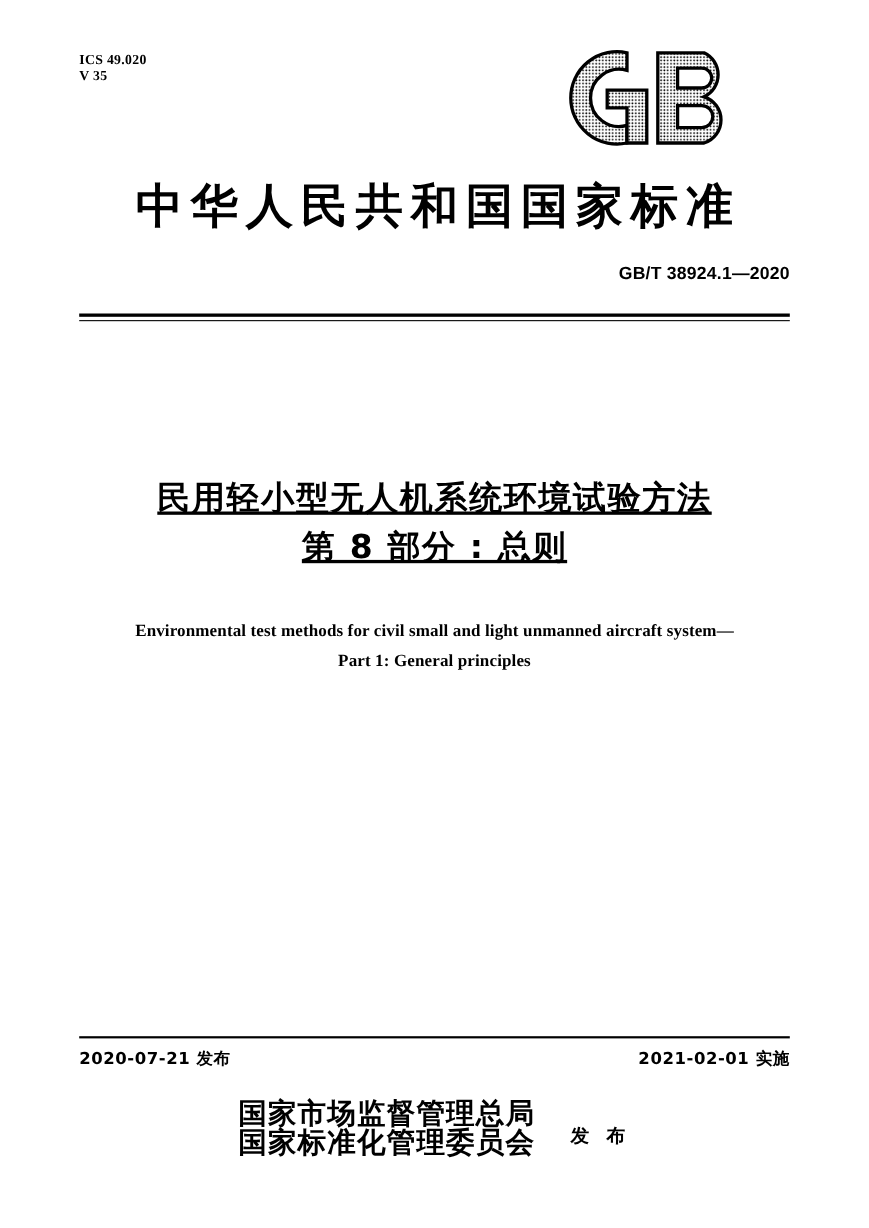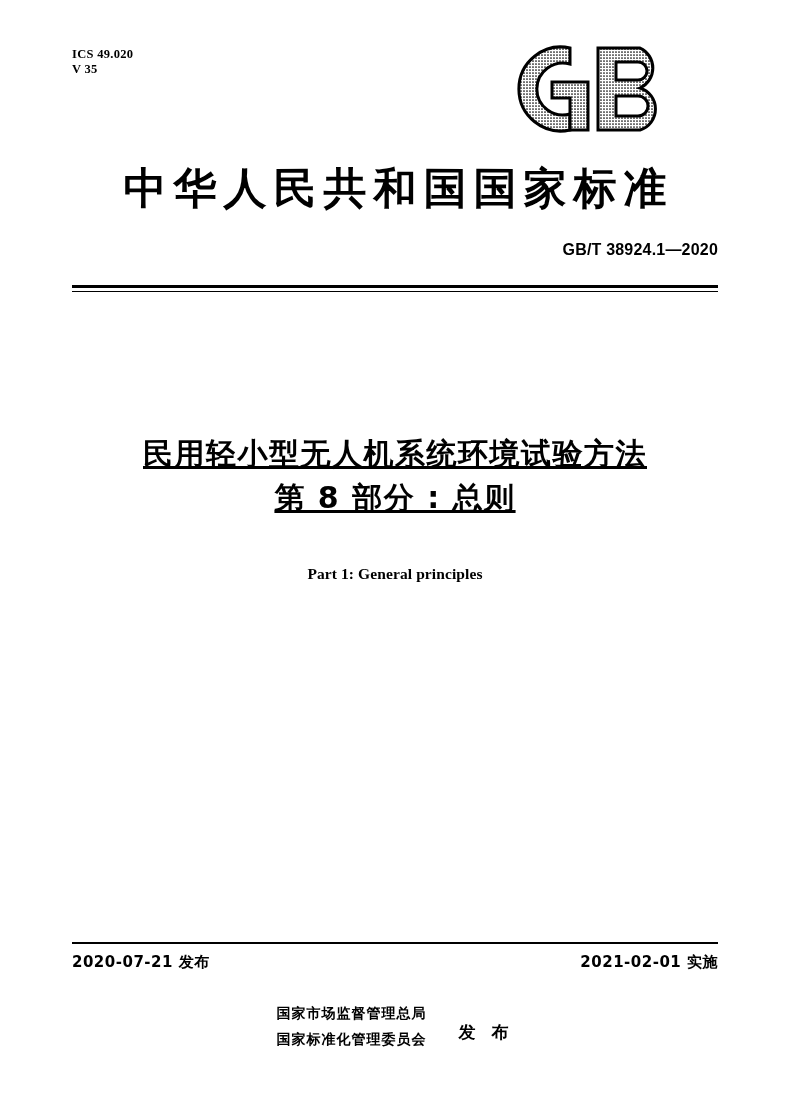--- a/index.html
+++ b/index.html
@@ -156,21 +156,21 @@
     left: 0;
     top: 1000px;
     width: 790px;
     display: flex;
     justify-content: center;
     align-items: center;
   }
   .publisher-names {
     font-family: "DejaVu Sans", sans-serif;
     font-weight: bold;
-    font-size: 14px;
+    font-size: 26px;
     line-height: 26px;
     letter-spacing: 1px;
     text-align: center;
   }
   .publisher-verb {
     font-family: "DejaVu Sans", sans-serif;
     font-weight: bold;
     font-size: 17px;
     letter-spacing: 5px;
     margin-left: 32px;
@@ -216,20 +216,21 @@
 
   <div class="rule-top"></div>
   <div class="rule-thin"></div>
 
   <div class="cn-title">
     <div class="l1">民用轻小型无人机系统环境试验方法</div>
     <div class="l2">第 8 部分 : 总则</div>
   </div>
 
   <div class="en-title">
+    <div>Environmental test methods for civil small and light unmanned aircraft system—</div>
     <div>Part 1: General principles</div>
   </div>
 
   <div class="rule-bottom"></div>
 
   <div class="date-row">
     <div>2020-07-21 发布</div>
     <div>2021-02-01 实施</div>
   </div>
 

